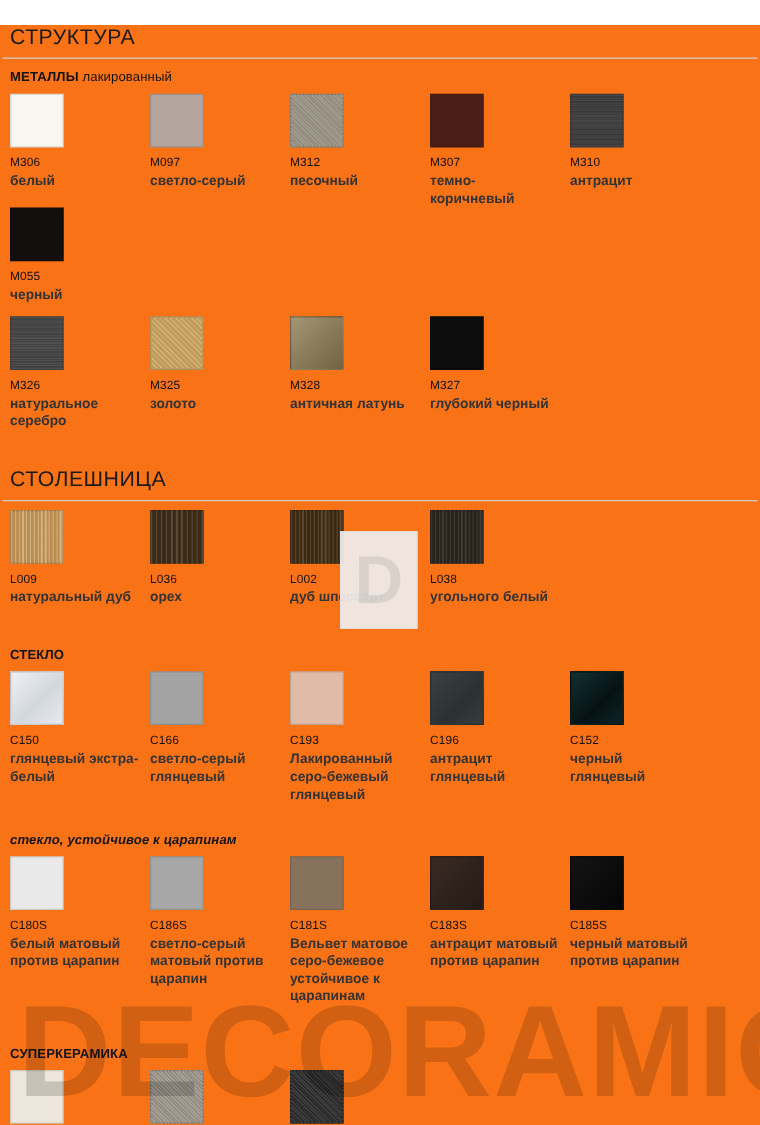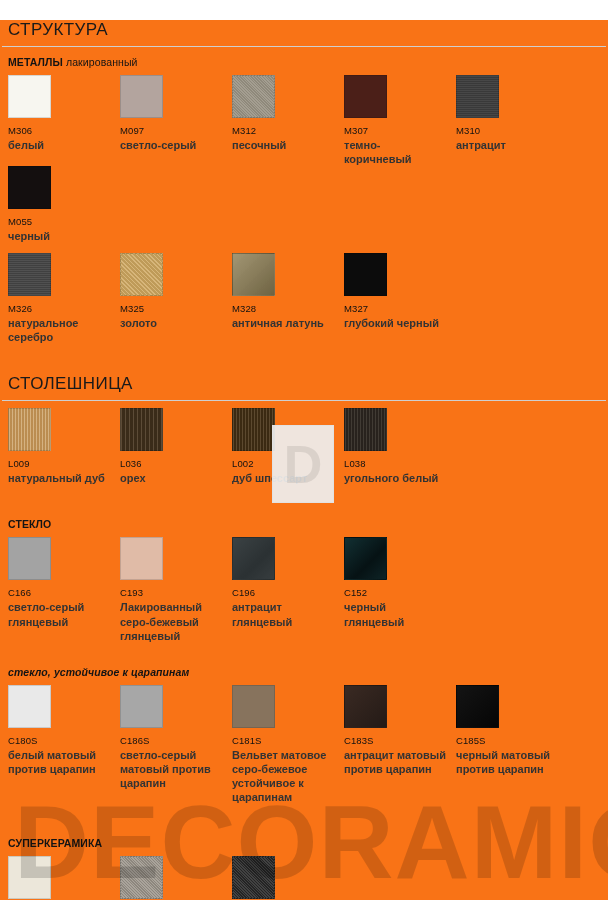--- a/index.html
+++ b/index.html
@@ -204,20 +204,25 @@
       </div>
     </div>
 
     <div class="spacer-md"></div>
 
     <div class="group-title">
       <span>СТЕКЛО</span>
     </div>
     <div class="grid">
       <div class="cell c5">
+        <span class="sw" style="background-color:#dfe3e8;background-image:linear-gradient(135deg, #eef1f4 0%, #d3d8de 55%, #e7eaee 100%);"></span>
+        <div class="code">C150</div>
+        <div class="desc">глянцевый экстра-белый</div>
+      </div>
+      <div class="cell c5">
         <span class="sw" style="background-color:#a3a3a3;"></span>
         <div class="code">C166</div>
         <div class="desc">светло-серый глянцевый</div>
       </div>
       <div class="cell c5">
         <span class="sw" style="background-color:#e0bba7;"></span>
         <div class="code">C193</div>
         <div class="desc">Лакированный серо-бежевый глянцевый</div>
       </div>
       <div class="cell c5">

